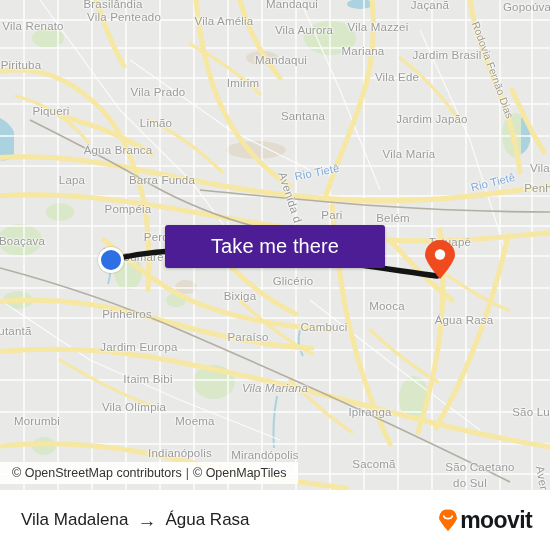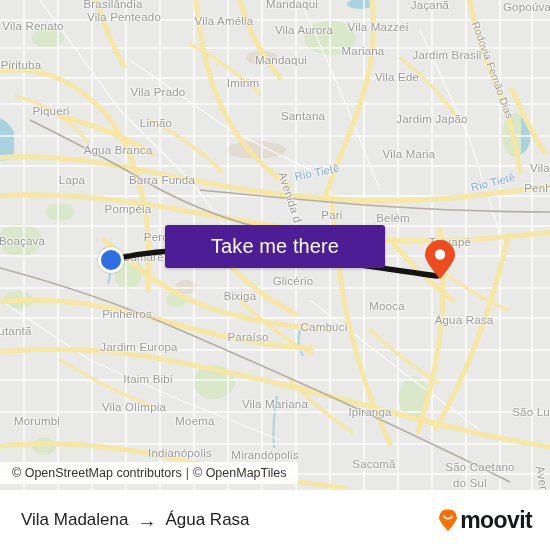--- a/index.html
+++ b/index.html
@@ -280,21 +280,21 @@
         <div class="map-label" style="left: 293px; top: 281px;">Glicério</div>
         <div class="map-label" style="left: 240px; top: 296px;">Bixiga</div>
         <div class="map-label" style="left: 387px; top: 306px;">Mooca</div>
         <div class="map-label" style="left: 464px; top: 320px;">Água Rasa</div>
         <div class="map-label" style="left: 127px; top: 314px;">Pinheiros</div>
         <div class="map-label" style="left: 324px; top: 327px;">Cambuci</div>
         <div class="map-label" style="left: 248px; top: 337px;">Paraíso</div>
         <div class="map-label" style="left: 139px; top: 347px;">Jardim Europa</div>
         <div class="map-label" style="left: 11px; top: 331px;">Butantã</div>
         <div class="map-label" style="left: 148px; top: 379px;">Itaim Bibi</div>
-        <div class="map-label" style="left: 275px; top: 404px;">Vila Mariana</div>
+        <div class="map-label" style="left: 275px; top: 388px; font-style: italic;">Vila Mariana</div>
         <div class="map-label" style="left: 134px; top: 407px;">Vila Olímpia</div>
         <div class="map-label" style="left: 195px; top: 421px;">Moema</div>
         <div class="map-label" style="left: 370px; top: 412px;">Ipiranga</div>
         <div class="map-label" style="left: 531px; top: 412px;">São Lu</div>
         <div class="map-label" style="left: 37px; top: 421px;">Morumbi</div>
         <div class="map-label" style="left: 180px; top: 453px;">Indianópolis</div>
         <div class="map-label" style="left: 265px; top: 455px;">Mirandópolis</div>
         <div class="map-label" style="left: 374px; top: 464px;">Sacomã</div>
         <div class="map-label" style="left: 480px; top: 467px;">São Caetano</div>
         <div class="map-label" style="left: 470px; top: 483px;">do Sul</div>

